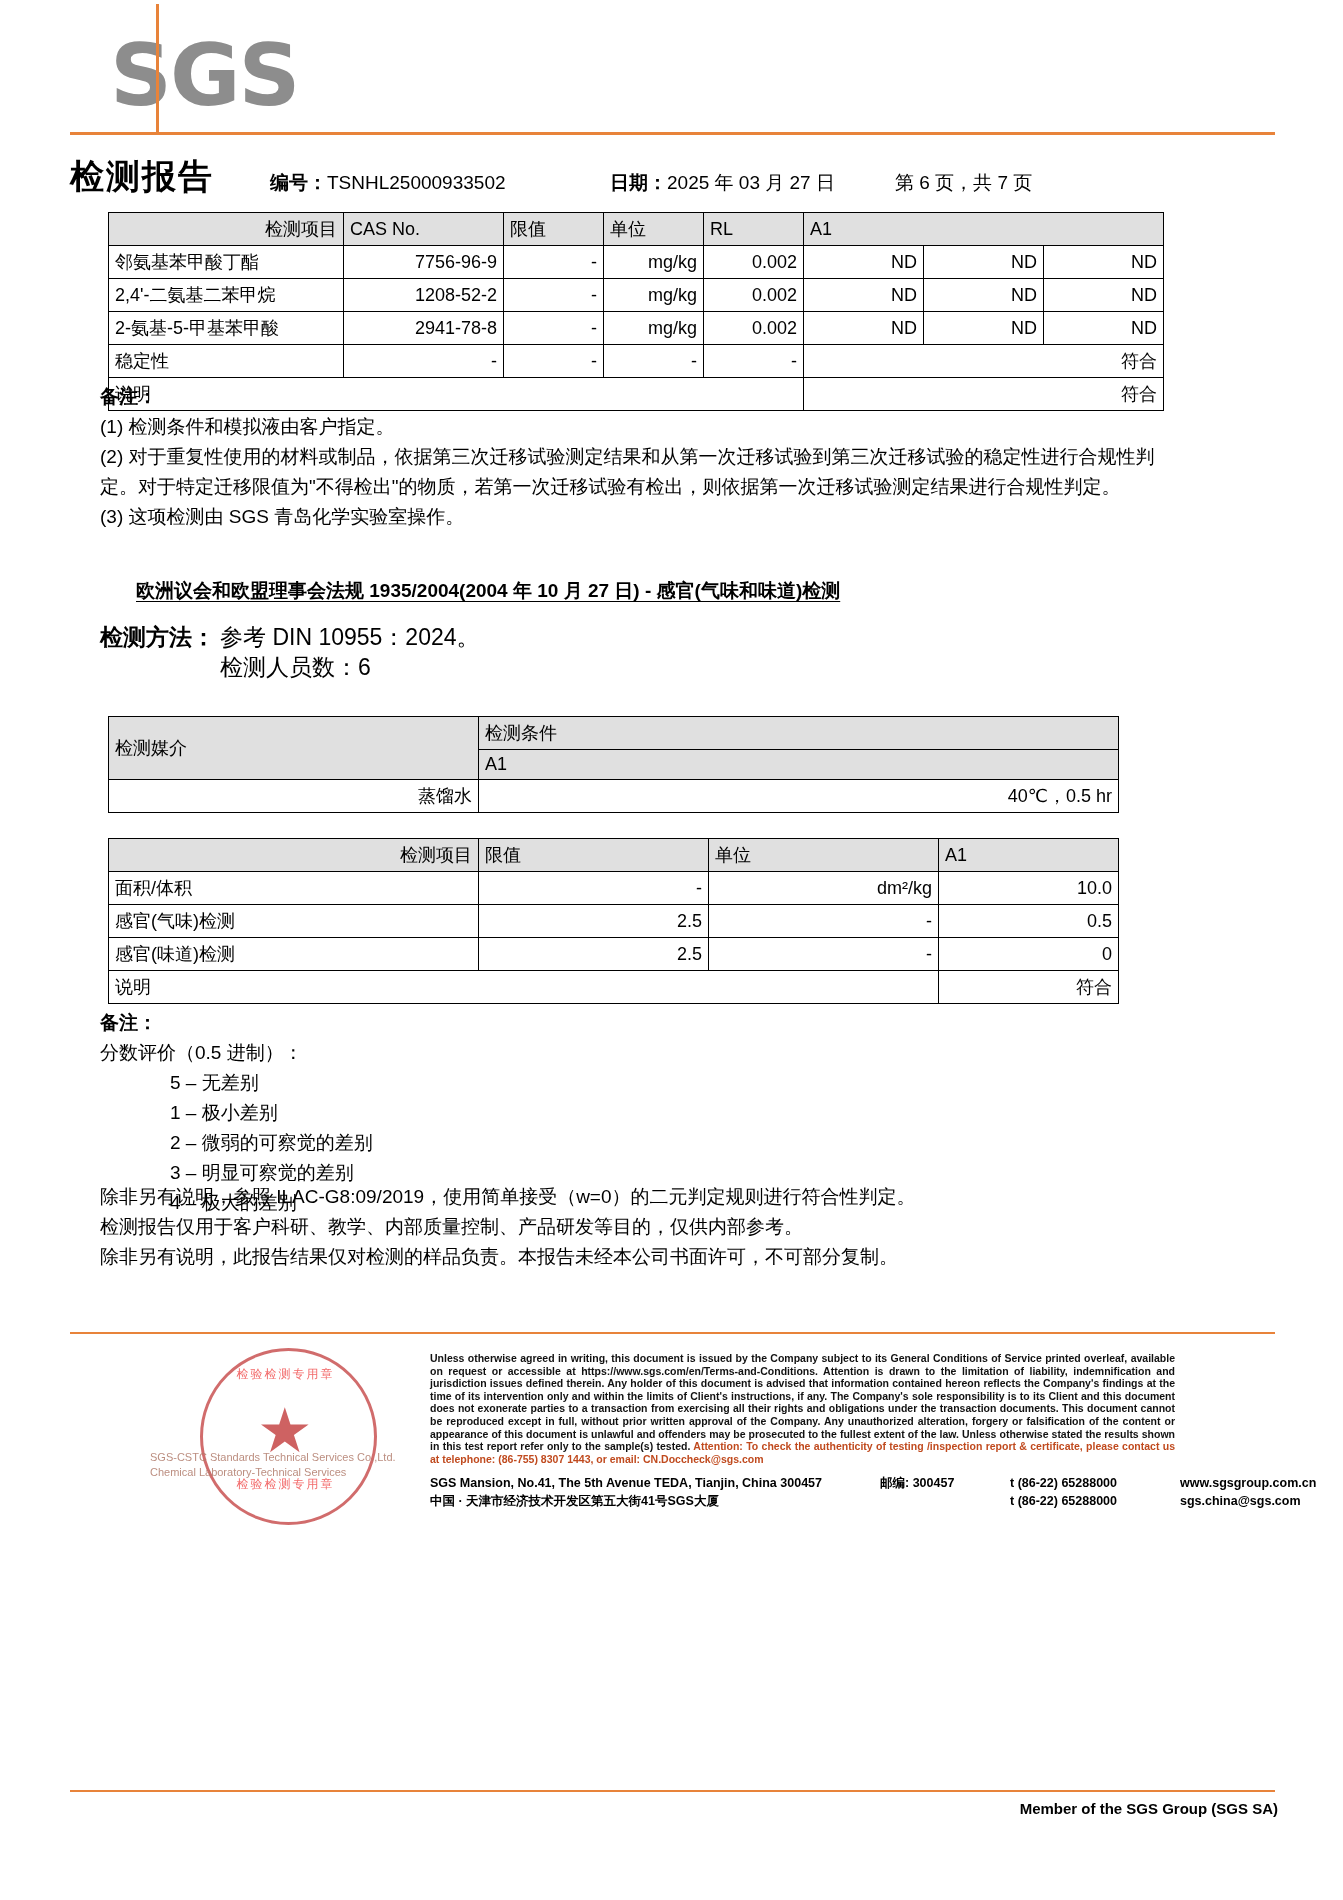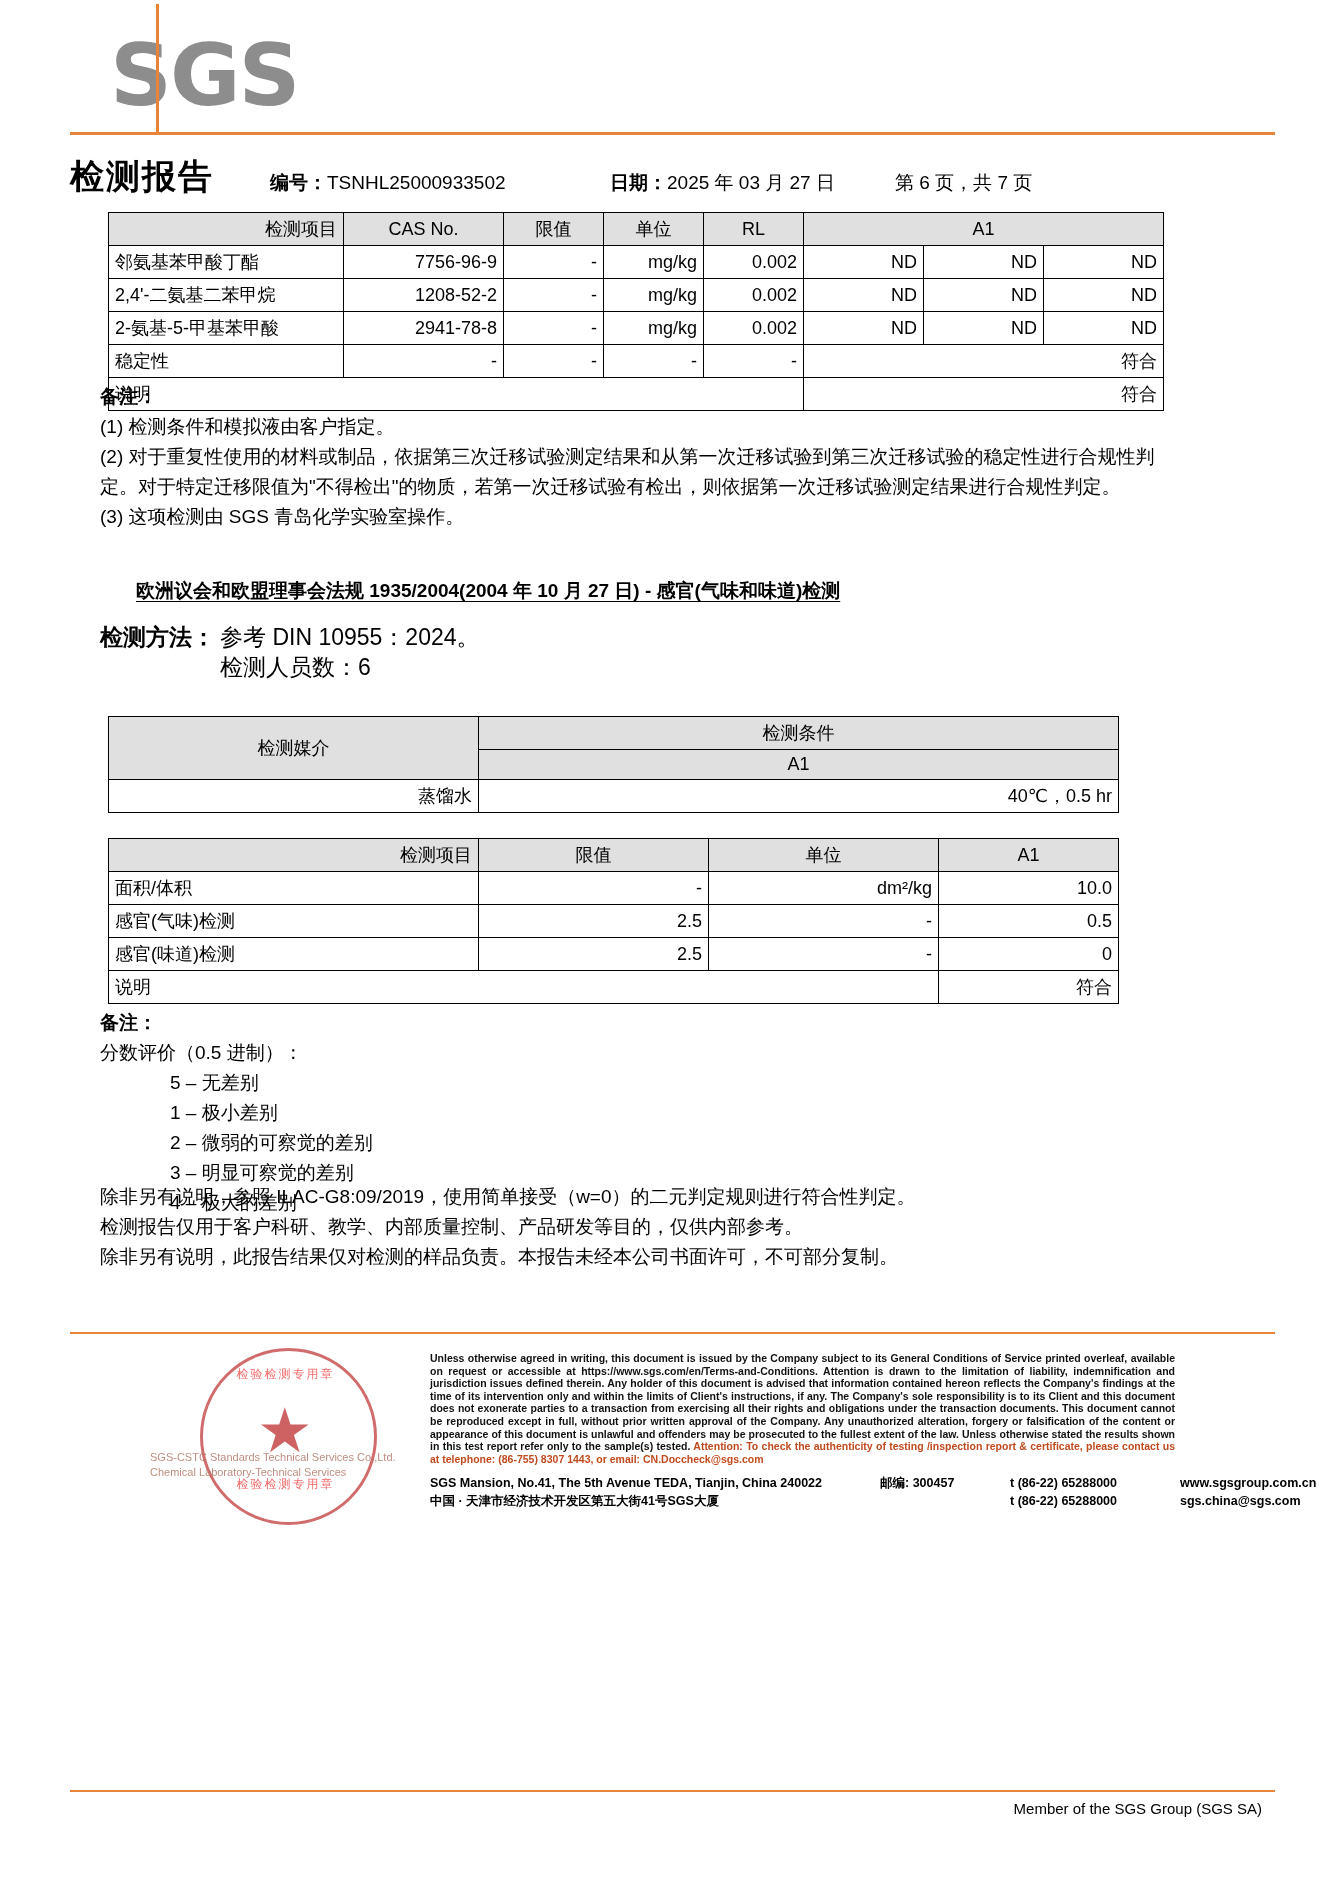--- a/index.html
+++ b/index.html
@@ -101,21 +101,21 @@
     font-size: 18px;
   }
   table.rpt td, table.rpt th {
     border: 1.5px solid #000000;
     padding: 4px 6px;
     font-weight: normal;
     vertical-align: middle;
     height: 28px;
     box-sizing: border-box;
   }
-  .hdr { background: #e0e0e0; text-align: center; }
+  .hdr { background: #e0e0e0; }
   .hdr.left { text-align: right; padding-left: 20px; }
   .c { text-align: right; }
   .l { text-align: left; padding-left: 10px; }
   .bold { font-weight: bold; }
 
   
   #table-migration {
     left: 108px;
     top: 212px;
     width: 1055px;
@@ -300,26 +300,27 @@
     position: absolute;
     left: 1040px;
     top: 1474px;
     width: 200px;
     font-size: 12.5px;
     line-height: 18px;
     font-weight: bold;
   }
   .member {
     position: absolute;
-    left: 12px;
+    left: 0px;
     top: 1800px;
     width: 1250px;
     text-align: right;
     font-size: 15px;
-    font-weight: normal;
+    font-weight: bold;
+    padding-left: 28px;
   }
 </style>
 </head>
 <body>
 
 <div class="page">
 
   <div class="logo-wrap">
     <div class="sgs-text">SGS</div>
   </div>
@@ -507,21 +508,21 @@
     <div>SGS-CSTC Standards Technical Services Co.,Ltd.</div>
     <div>Chemical Laboratory-Technical Services</div>
   </div>
 
   <div class="legal">
     <span>Unless otherwise agreed in writing, this document is issued by the Company subject to its General Conditions of Service printed overleaf, available on request or accessible at https://www.sgs.com/en/Terms-and-Conditions. Attention is drawn to the limitation of liability, indemnification and jurisdiction issues defined therein. Any holder of this document is advised that information contained hereon reflects the Company's findings at the time of its intervention only and within the limits of Client's instructions, if any. The Company's sole responsibility is to its Client and this document does not exonerate parties to a transaction from exercising all their rights and obligations under the transaction documents. This document cannot be reproduced except in full, without prior written approval of the Company. Any unauthorized alteration, forgery or falsification of the content or appearance of this document is unlawful and offenders may be prosecuted to the fullest extent of the law. Unless otherwise stated the results shown in this test report refer only to the sample(s) tested.</span>
     <span class="attn">Attention: To check the authenticity of testing /inspection report &amp; certificate, please contact us at telephone: (86-755) 8307 1443, or email: CN.Doccheck@sgs.com</span>
   </div>
 
   <div class="addr">
-    <div>SGS Mansion, No.41, The 5th Avenue TEDA, Tianjin, China 240022</div>
+    <div>SGS Mansion, No.41, The 5th Avenue TEDA, Tianjin, China 300457</div>
     <div>
       <span>中国 · 天津市经济技术开发区第五大街41号SGS大厦</span>
     </div>
   </div>
   <div class="contact-mid">
     <div>邮编: 300457</div>
   </div>
   <div class="contact-mid" style="left:1010px;">
     <div>t (86-22) 65288000</div>
     <div>t (86-22) 65288000</div>

